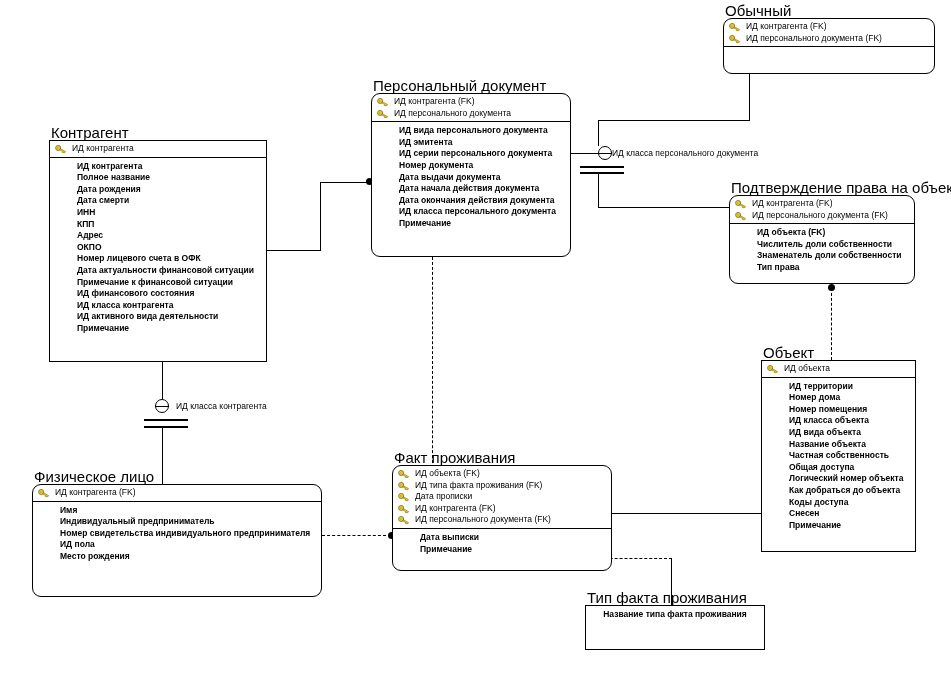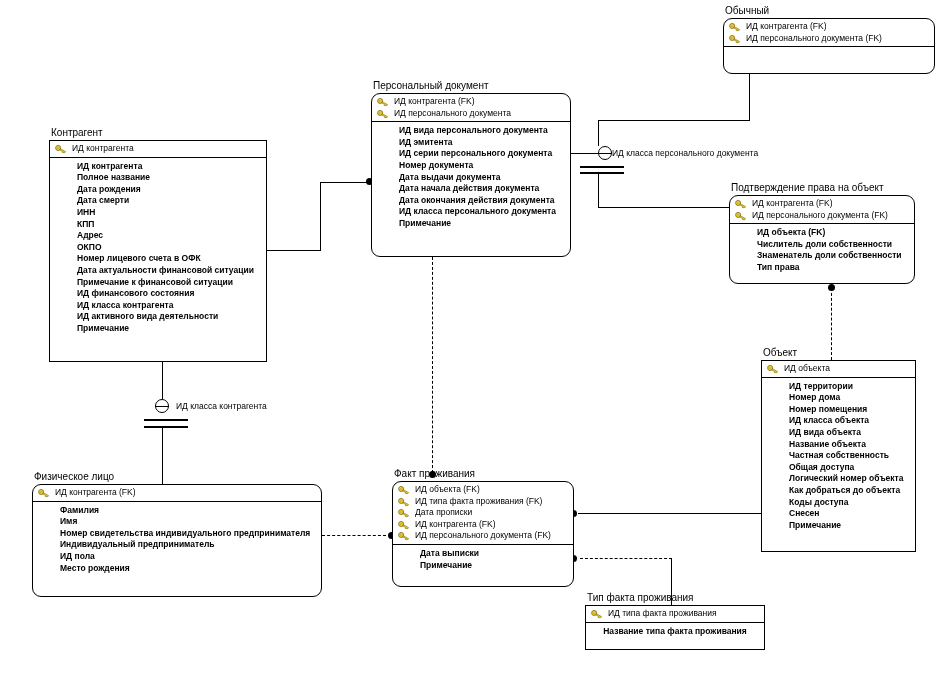--- a/index.html
+++ b/index.html
@@ -17,21 +17,21 @@
   }
   
   .entity {
     position: absolute;
     box-sizing: border-box;
   }
   .entity-title {
     position: absolute;
     top: -13px;
     left: 2px;
-    font-size: 10px;
+    font-size: 15px;
     color: #000;
     white-space: nowrap;
     line-height: 11px;
   }
   .entity-box {
     position: absolute;
     inset: 0;
     border: 1px solid #000;
     background: #ffffff;
     box-sizing: border-box;
@@ -326,30 +326,29 @@
         <div class="entity-title">Физическое лицо</div>
         <div class="entity-box">
           <div class="pk-section">
             <div class="field key"><span class="keyicon"><svg viewBox="0 0 16 12" width="12" height="10">
                   <circle cx="4.2" cy="4.6" r="3.4" fill="#f2d22e" stroke="#7a6400" stroke-width="1"></circle>
                   <circle cx="4.2" cy="4.6" r="1.2" fill="#ffffff" stroke="#7a6400" stroke-width="0.6"></circle>
                   <path d="M7 5.6 L14 9.4 L13 11 L11.6 10.2 L11 11.2 L9.6 10.4 L10.2 9.4 L6.4 7.2 Z" fill="#f2d22e" stroke="#7a6400" stroke-width="0.8" stroke-linejoin="round"></path>
                 </svg></span><span>ИД контрагента (FK)</span></div>
           </div>
           <div class="attr-section">
-            <div class="field plain">Фамилия</div>
             <div class="field plain">Имя</div>
+            <div class="field plain">Индивидуальный предприниматель</div>
             <div class="field plain">Номер свидетельства индивидуального предпринимателя</div>
-            <div class="field plain">Индивидуальный предприниматель</div>
             <div class="field plain">ИД пола</div>
             <div class="field plain">Место рождения</div>
           </div>
         </div>
       </div>
-      <div class="entity rounded" style="left: 392px; top: 481px; width: 182px; height: 106px; border-radius: 23px;">
+      <div class="entity rounded" style="left: 392px; top: 465px; width: 220px; height: 106px; border-radius: 23px;">
         <div class="entity-shadow"></div>
         <div class="entity-title">Факт проживания</div>
         <div class="entity-box">
           <div class="pk-section">
             <div class="field key"><span class="keyicon"><svg viewBox="0 0 16 12" width="12" height="10">
                   <circle cx="4.2" cy="4.6" r="3.4" fill="#f2d22e" stroke="#7a6400" stroke-width="1"></circle>
                   <circle cx="4.2" cy="4.6" r="1.2" fill="#ffffff" stroke="#7a6400" stroke-width="0.6"></circle>
                   <path d="M7 5.6 L14 9.4 L13 11 L11.6 10.2 L11 11.2 L9.6 10.4 L10.2 9.4 L6.4 7.2 Z" fill="#f2d22e" stroke="#7a6400" stroke-width="0.8" stroke-linejoin="round"></path>
                 </svg></span><span>ИД объекта (FK)</span></div>
             <div class="field key"><span class="keyicon"><svg viewBox="0 0 16 12" width="12" height="10">
@@ -376,27 +375,20 @@
           <div class="attr-section">
             <div class="field plain">Дата выписки</div>
             <div class="field plain">Примечание</div>
           </div>
         </div>
       </div>
       <div class="entity" style="left: 585px; top: 605px; width: 180px; height: 45px;">
         <div class="entity-shadow"></div>
         <div class="entity-title">Тип факта проживания</div>
         <div class="entity-box">
-          <div class="pk-section">
-            <div class="field key"><span class="keyicon"><svg viewBox="0 0 16 12" width="12" height="10">
-                  <circle cx="4.2" cy="4.6" r="3.4" fill="#f2d22e" stroke="#7a6400" stroke-width="1"></circle>
-                  <circle cx="4.2" cy="4.6" r="1.2" fill="#ffffff" stroke="#7a6400" stroke-width="0.6"></circle>
-                  <path d="M7 5.6 L14 9.4 L13 11 L11.6 10.2 L11 11.2 L9.6 10.4 L10.2 9.4 L6.4 7.2 Z" fill="#f2d22e" stroke="#7a6400" stroke-width="0.8" stroke-linejoin="round"></path>
-                </svg></span><span>ИД типа факта проживания</span></div>
-          </div>
           <div class="attr-section">
             <div class="field plain centered">Название типа факта проживания</div>
           </div>
         </div>
       </div>
     </div>
 
 </div>
 
 </body></html>

